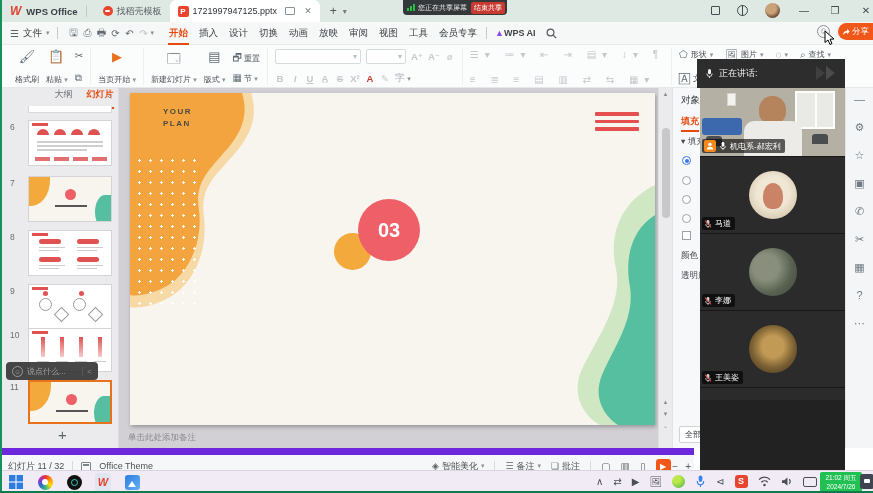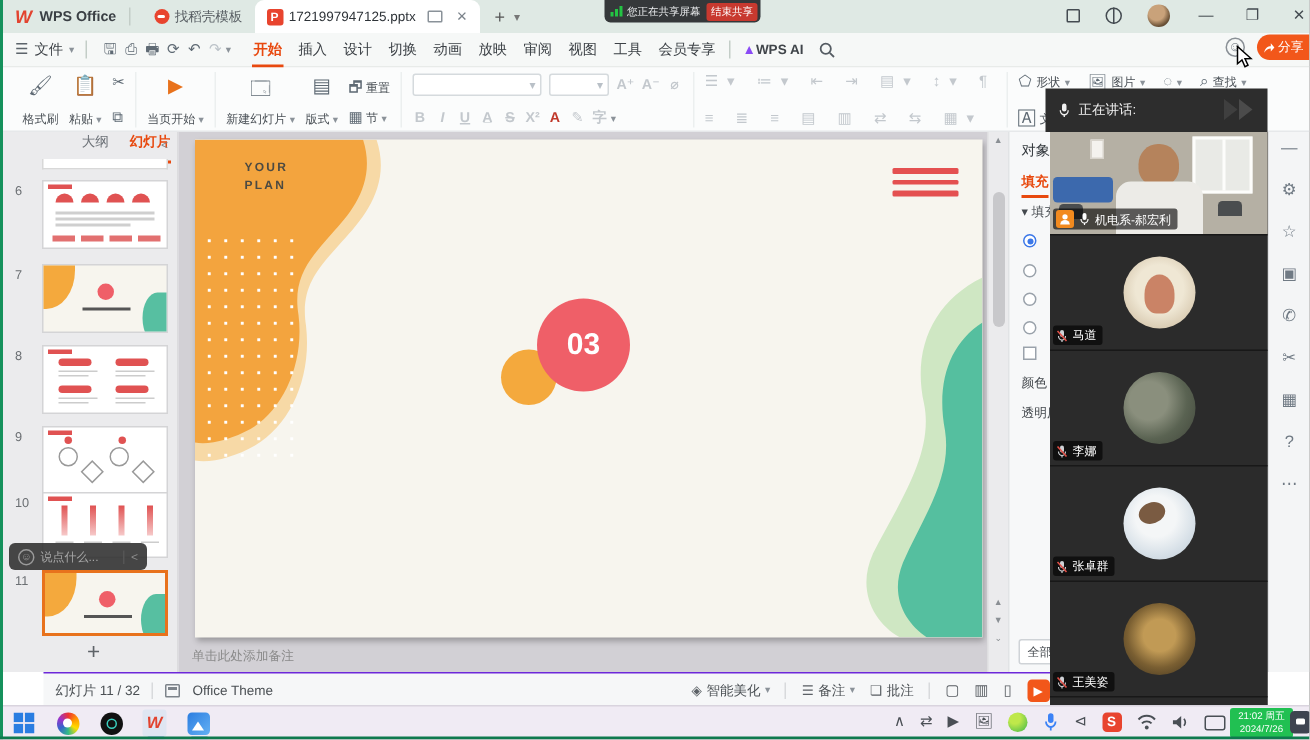--- a/index.html
+++ b/index.html
@@ -170,21 +170,21 @@
   .a3::after { content:""; position:absolute; left:10px; top:10px; width:18px; height:14px; background:#7a5b42; border-radius:50%; transform:rotate(-20deg); }
   .a4 { background:radial-gradient(circle at 50% 45%, #c19a55 0 30%, #7a5f32 60%, #3a2f1d); }
 
   
   .toast { position:absolute; left:697px; top:59px; width:148px; height:29px; background:#2d2d2d; z-index:41; display:flex; align-items:center; padding:0 8px; }
   .toast-text { color:#f0f0f0; font-size:9px; margin-left:5px; }
   .wing { position:absolute; right:10px; top:7px; width:0; height:0; border-left:9px solid #6a6a6a; border-top:7px solid transparent; border-bottom:7px solid transparent; opacity:.5; }
   .wing.w2 { right:20px; opacity:.3; }
 
   
-  .statusbar { position:absolute; left:0; top:448px; width:694px; height:22px; background:#f6f7f8; border-top:1px solid #6d28d9; z-index:3;margin-left:29px; }
+  .statusbar { position:absolute; left:0; top:448px; width:694px; height:22px; background:#f6f7f8; border-top:7px solid #6d28d9; z-index:3; }
   .sb-left { position:absolute; left:8px; top:0; height:22px; display:flex; align-items:center; gap:8px; color:#4b5054; }
   .sb-div { width:1px; height:11px; background:#d8dadc; }
   .theme-ic { width:10px; height:9px; border:1px solid #7d838a; border-radius:1px; position:relative; }
   .theme-ic::after { content:""; position:absolute; left:1px; top:1px; width:6px; height:2px; background:#7d838a; }
   .sb-right { position:absolute; left:432px; top:0; height:22px; display:flex; align-items:center; gap:10px; color:#4b5054; }
   .sb-item { display:flex; align-items:center; gap:3px; white-space:nowrap; }
   .sb-ic { color:#5b6065; font-size:9px; }
   .view-ic { color:#5b6065; font-size:10px; }
   .play-btn { width:15px; height:15px; background:#f2571a; border-radius:3px; color:#fff; font-size:8px; display:flex; align-items:center; justify-content:center; }
   .zoomctl { position:absolute; right:3px; top:0; height:22px; display:flex; align-items:center; gap:7px; color:#5b6065; font-size:10px; z-index:45; }
@@ -601,32 +601,20 @@
         <svg width="8" height="10" viewBox="0 0 12 14">
           <rect x="4" y="1" width="4" height="7" rx="2" fill="#cfd2d6"></rect>
           <path d="M2.5 7 a3.5 4 0 0 0 7 0" fill="none" stroke="#cfd2d6" stroke-width="1.2"></path>
           <line x1="6" y1="11" x2="6" y2="13" stroke="#cfd2d6" stroke-width="1.2"></line>
           <line x1="1.5" y1="2" x2="10.5" y2="12" stroke="#e05048" stroke-width="1.6"></line>
         </svg>
         <span>李娜</span>
       </div>
     </div>
 
-    <div class="vtile pt">
-      <span class="pava a3"></span>
-      <div class="vlabel">
-        <svg width="8" height="10" viewBox="0 0 12 14">
-          <rect x="4" y="1" width="4" height="7" rx="2" fill="#cfd2d6"></rect>
-          <path d="M2.5 7 a3.5 4 0 0 0 7 0" fill="none" stroke="#cfd2d6" stroke-width="1.2"></path>
-          <line x1="6" y1="11" x2="6" y2="13" stroke="#cfd2d6" stroke-width="1.2"></line>
-          <line x1="1.5" y1="2" x2="10.5" y2="12" stroke="#e05048" stroke-width="1.6"></line>
-        </svg>
-        <span>张卓群</span>
-      </div>
-    </div>
 
     <div class="vtile pt">
       <span class="pava a4"></span>
       <div class="vlabel">
         <svg width="8" height="10" viewBox="0 0 12 14">
           <rect x="4" y="1" width="4" height="7" rx="2" fill="#cfd2d6"></rect>
           <path d="M2.5 7 a3.5 4 0 0 0 7 0" fill="none" stroke="#cfd2d6" stroke-width="1.2"></path>
           <line x1="6" y1="11" x2="6" y2="13" stroke="#cfd2d6" stroke-width="1.2"></line>
           <line x1="1.5" y1="2" x2="10.5" y2="12" stroke="#e05048" stroke-width="1.6"></line>
         </svg>

